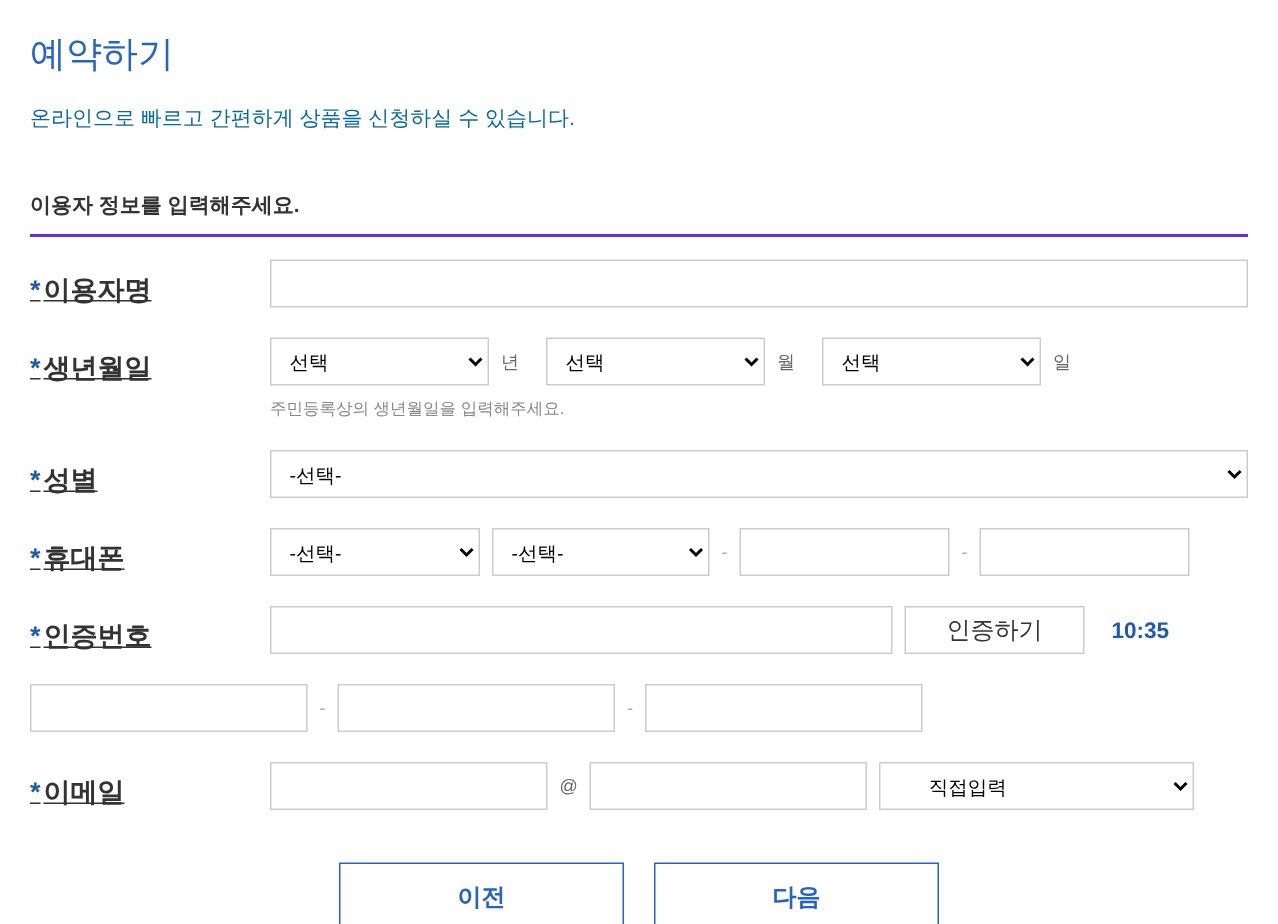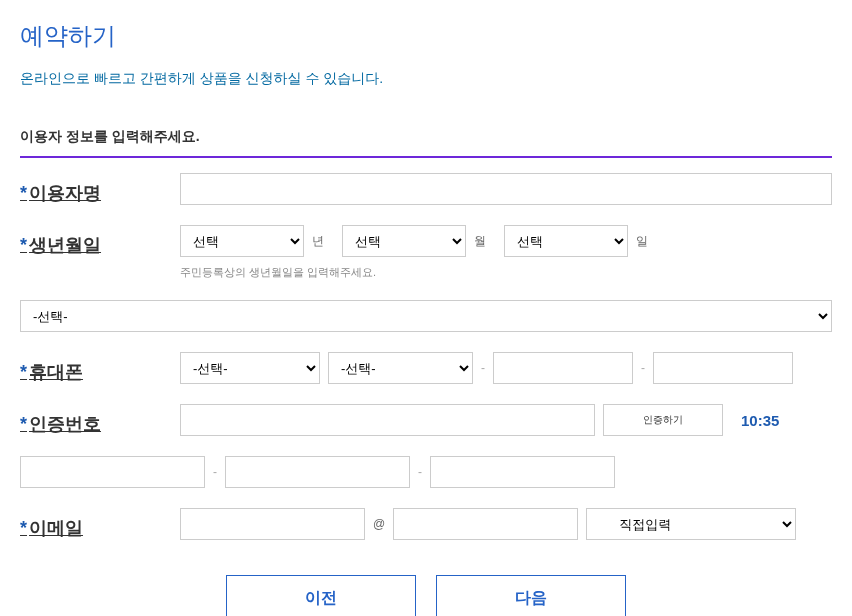--- a/index.html
+++ b/index.html
@@ -68,21 +68,21 @@
       background: #fff;
     }
     select {
       padding-right: 24px;
       appearance: auto;
     }
     .input-full {
       width: 100%;
     }
     .select-year, .select-month, .select-day {
-      width: 124px;
+      width: 146px;
     }
     .unit-label {
       font-size: 12px;
       color: #666;
       margin-right: 10px;
     }
     .hint-text {
       font-size: 11px;
       color: #888;
       margin-top: 8px;
@@ -104,21 +104,21 @@
       font-size: 12px;
     }
     .input-auth {
       width: 415px;
     }
     .btn-auth {
       height: 32px;
       width: 120px;
       border: 1px solid #ccc;
       background: #fff;
-      font-size: 10px;
+      font-size: 16px;
       color: #333;
       cursor: pointer;
       font-family: inherit;
     }
     .timer {
       color: #1e5bb0;
       font-size: 15px;
       font-weight: bold;
       margin-left: 10px;
     }
@@ -191,20 +191,23 @@
       <select class="select-day">
         <option>선택</option>
       </select>
       <span class="unit-label">일</span>
     </div>
     <div class="hint-text">주민등록상의 생년월일을 입력해주세요.</div>
   </div>
 </div>
 
 <div class="form-row">
+  <div class="form-label">
+    <span class="required">*</span><span>성별</span>
+  </div>
   <div class="form-content">
     <select class="select-gender">
       <option>-선택-</option>
     </select>
   </div>
 </div>
 
 <div class="form-row">
   <div class="form-label">
     <span class="required">*</span><span>휴대폰</span>

